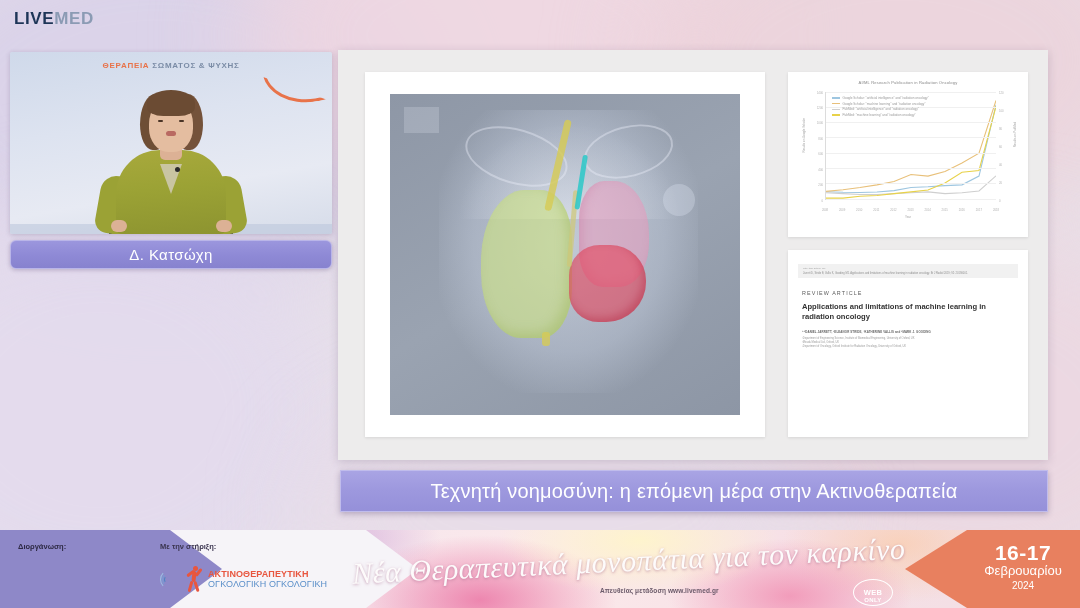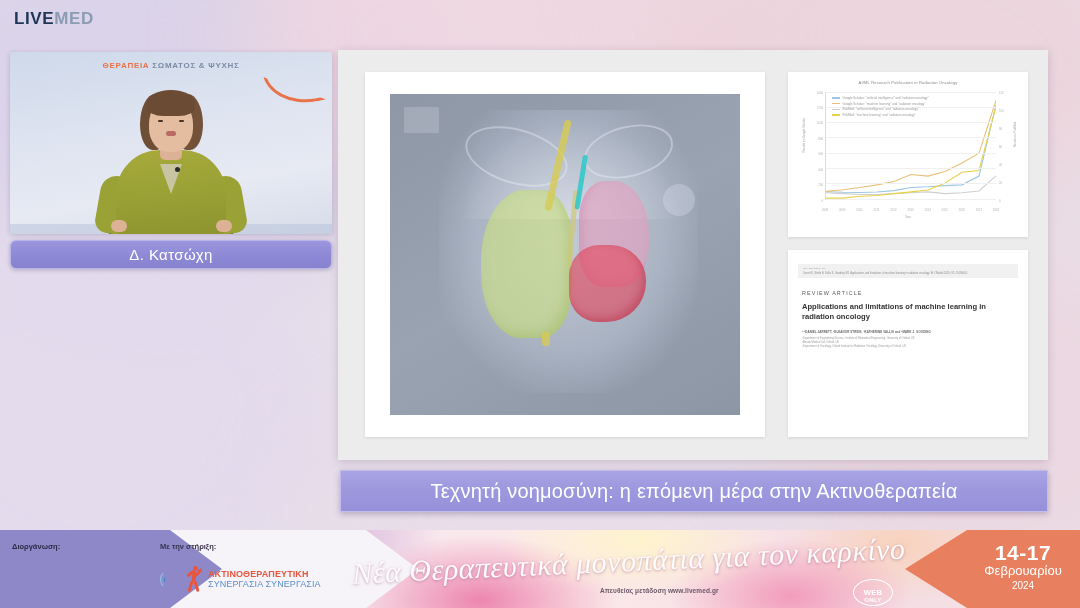--- a/index.html
+++ b/index.html
@@ -240,21 +240,21 @@
       linear-gradient(100deg,#f2e8f2 0%,#f6e6ee 28%,#fbe9ea 52%,#f6dfe6 76%,#f2e0e4 100%);
   }
   .chev { position:absolute; top:0; height:78px; }
   #chev1 { left:0; width:228px; background:#8e88c8;
            clip-path:polygon(0 0,176px 0,228px 50%,176px 100%,0 100%); }
   #chev2 { left:118px; width:300px; background:#f6f4f8;
            clip-path:polygon(52px 0,248px 0,300px 50%,248px 100%,52px 100%,104px 50%); }
   #chev3 { left:905px; width:175px; background:#e8805f;
            clip-path:polygon(62px 0,175px 0,175px 100%,62px 100%,0 50%); }
   .blab { position:absolute; font-size:7.5px; font-weight:bold; color:#3b3550; }
-  #lab1 { left:12px; top:12px; color:#2e2a45; }
+  #lab1 { left:18px; top:12px; color:#2e2a45; }
   #lab2 { left:160px; top:12px; color:#3b3550; }
   
   #akos { position:absolute; left:14px; top:26px; }
   #akos-word { font-size:32px; color:#fff; letter-spacing:1px; line-height:30px;
                font-family:"Liberation Serif", serif; }
   #akos-sub { font-size:5px; letter-spacing:.3px; margin-top:1px; }
   #akos-sub .o { color:#e8734a; font-weight:bold; }
   #akos-sub .w { color:#f0eef8; }
   #akos-hook { position:absolute; left:84px; top:6px; width:25px; height:24px;
                border:3.5px solid #e8734a; border-radius:50%;
@@ -487,30 +487,30 @@
     <div id="akt-fig">
       <div id="af-head"></div>
         <div id="af-body"></div>
       <div id="af-a1"></div>
         <div id="af-a2"></div>
       <div id="af-l1"></div>
         <div id="af-l2"></div>
     </div>
     <div id="akt-txt">
       <div id="akt-l1">ΑΚΤΙΝΟΘΕΡΑΠΕΥΤΙΚΗ</div>
-      <div id="akt-l2">ΣΥΝΕΡΓΑΣΙΑ ΣΥΝΕΡΓΑΣΙΑ</div>
+      <div id="akt-l2">ΟΓΚΟΛΟΓΙΚΗ ΟΓΚΟΛΟΓΙΚΗ</div>
     </div>
   </div>
 
   <div id="script">Νέα Θεραπευτικά μονοπάτια για τον καρκίνο</div>
   <div id="stream">Απευθείας μετάδοση www.livemed.gr</div>
 
   <div id="webonly">
     <div id="wo1">WEB</div>
     <div id="wo2">ONLY</div>
   </div>
 
   <div id="dates">
-    <div id="d1">14-17</div>
+    <div id="d1">16-17</div>
     <div id="d2">Φεβρουαρίου</div>
     <div id="d3">2024</div>
   </div>
 </div>
 
 </body></html>

